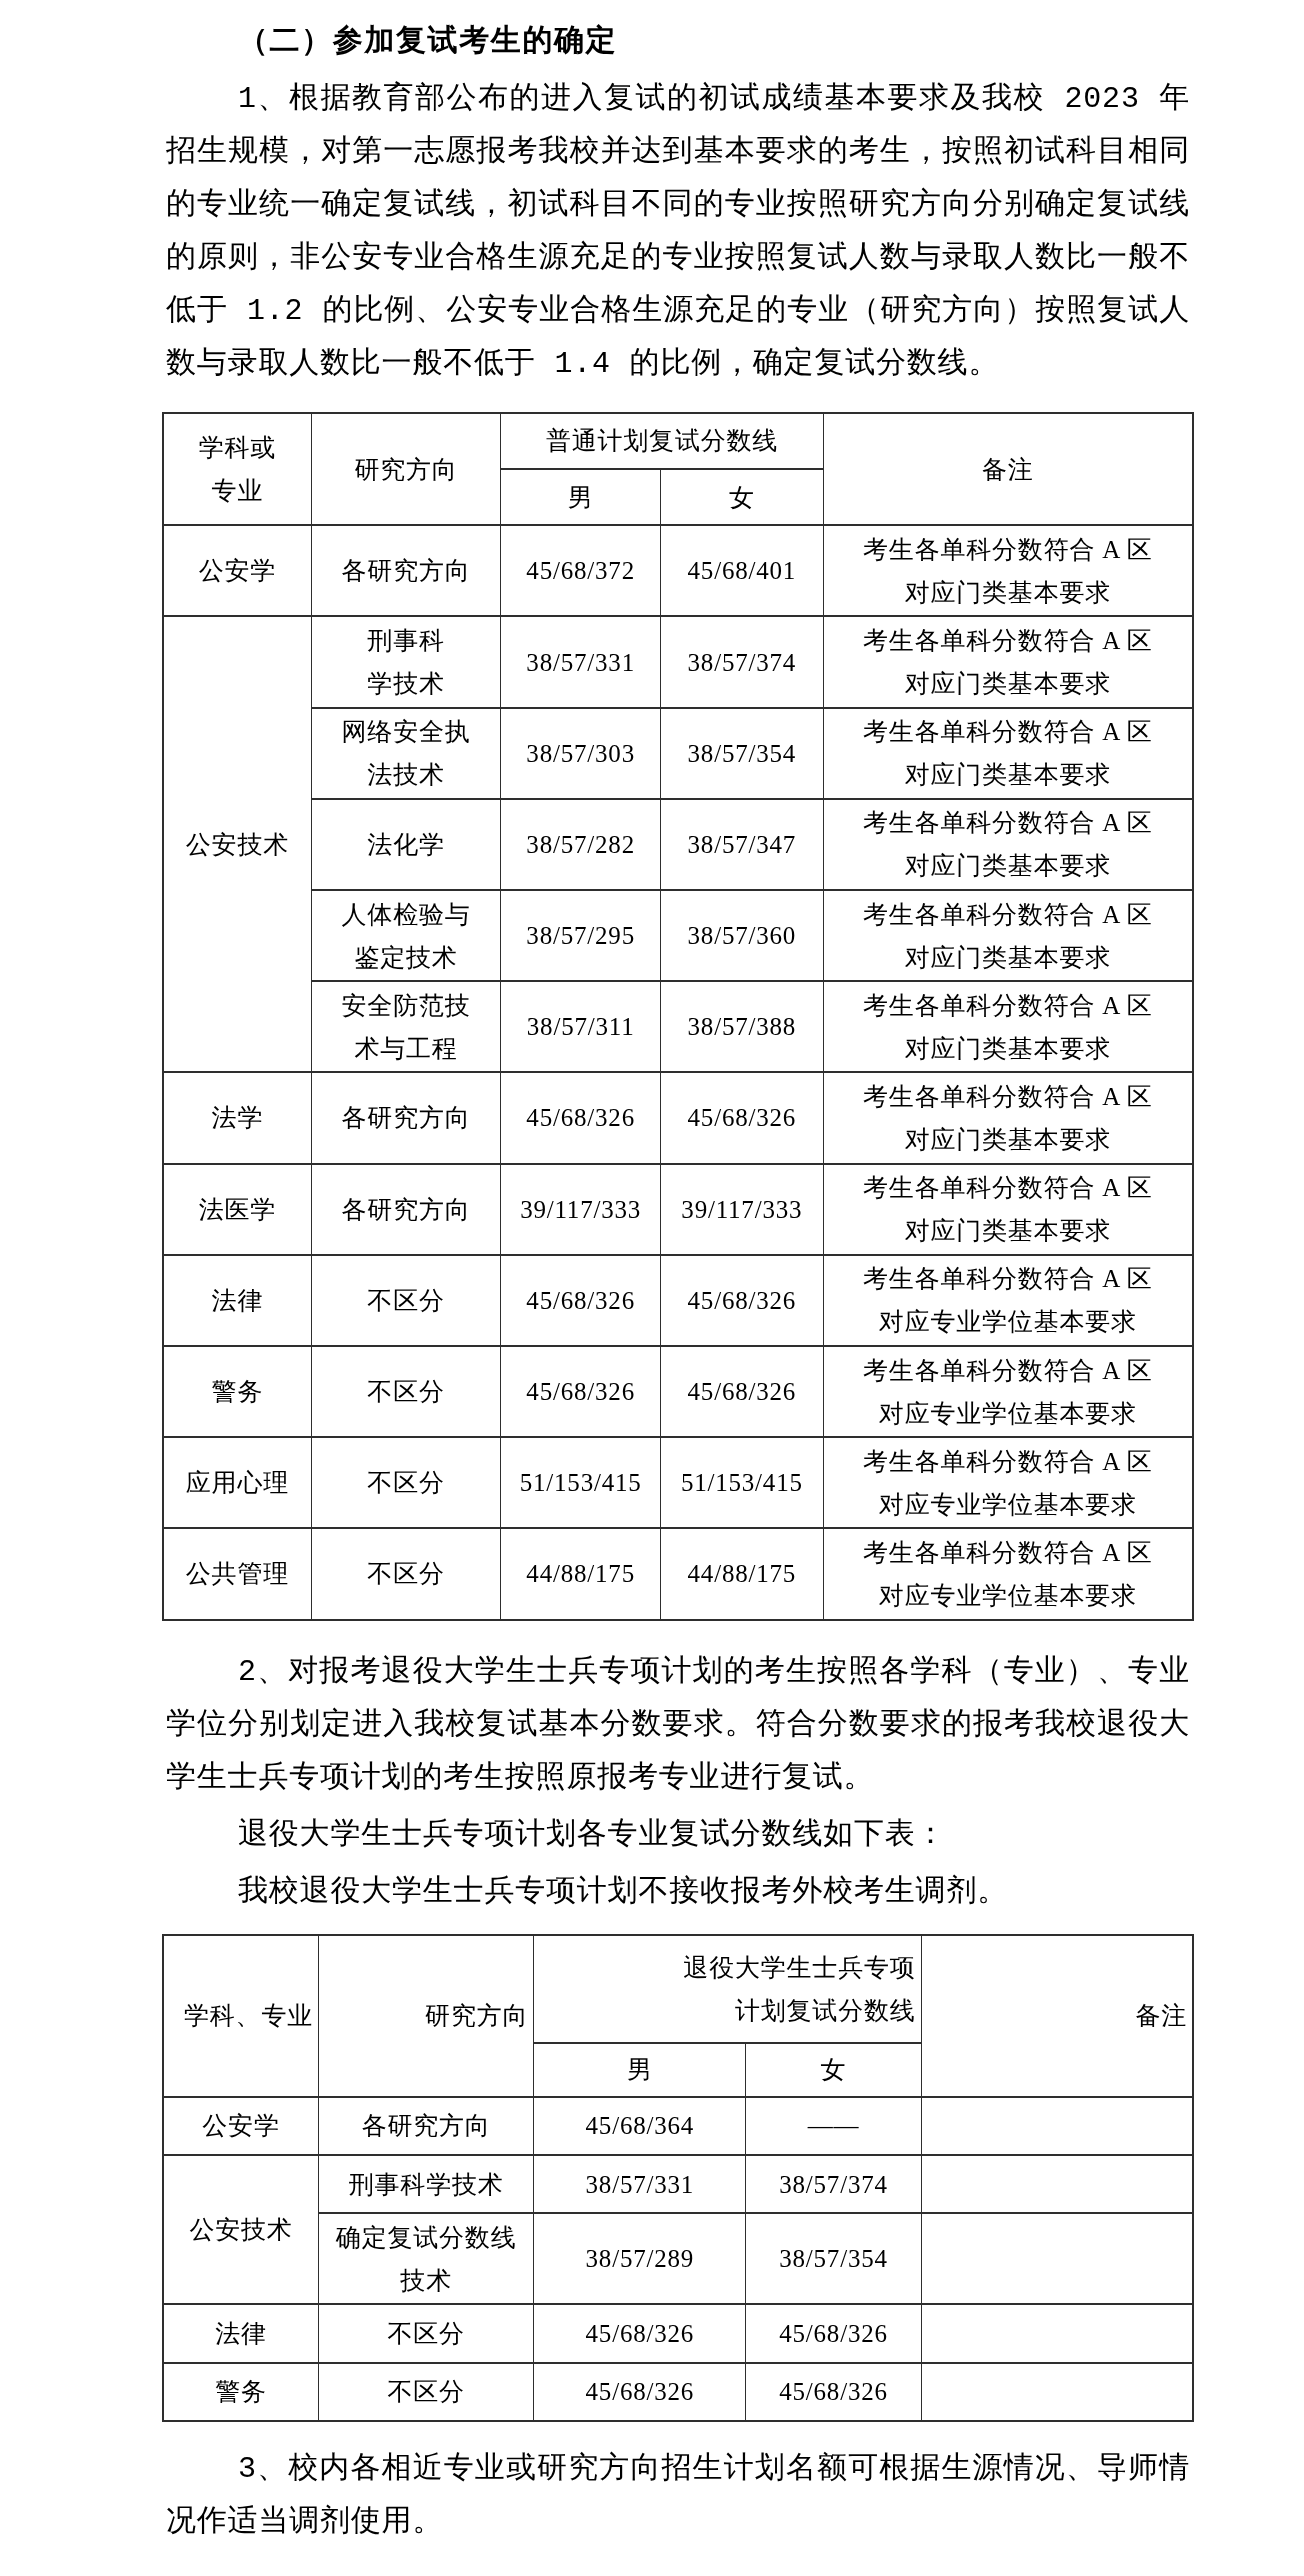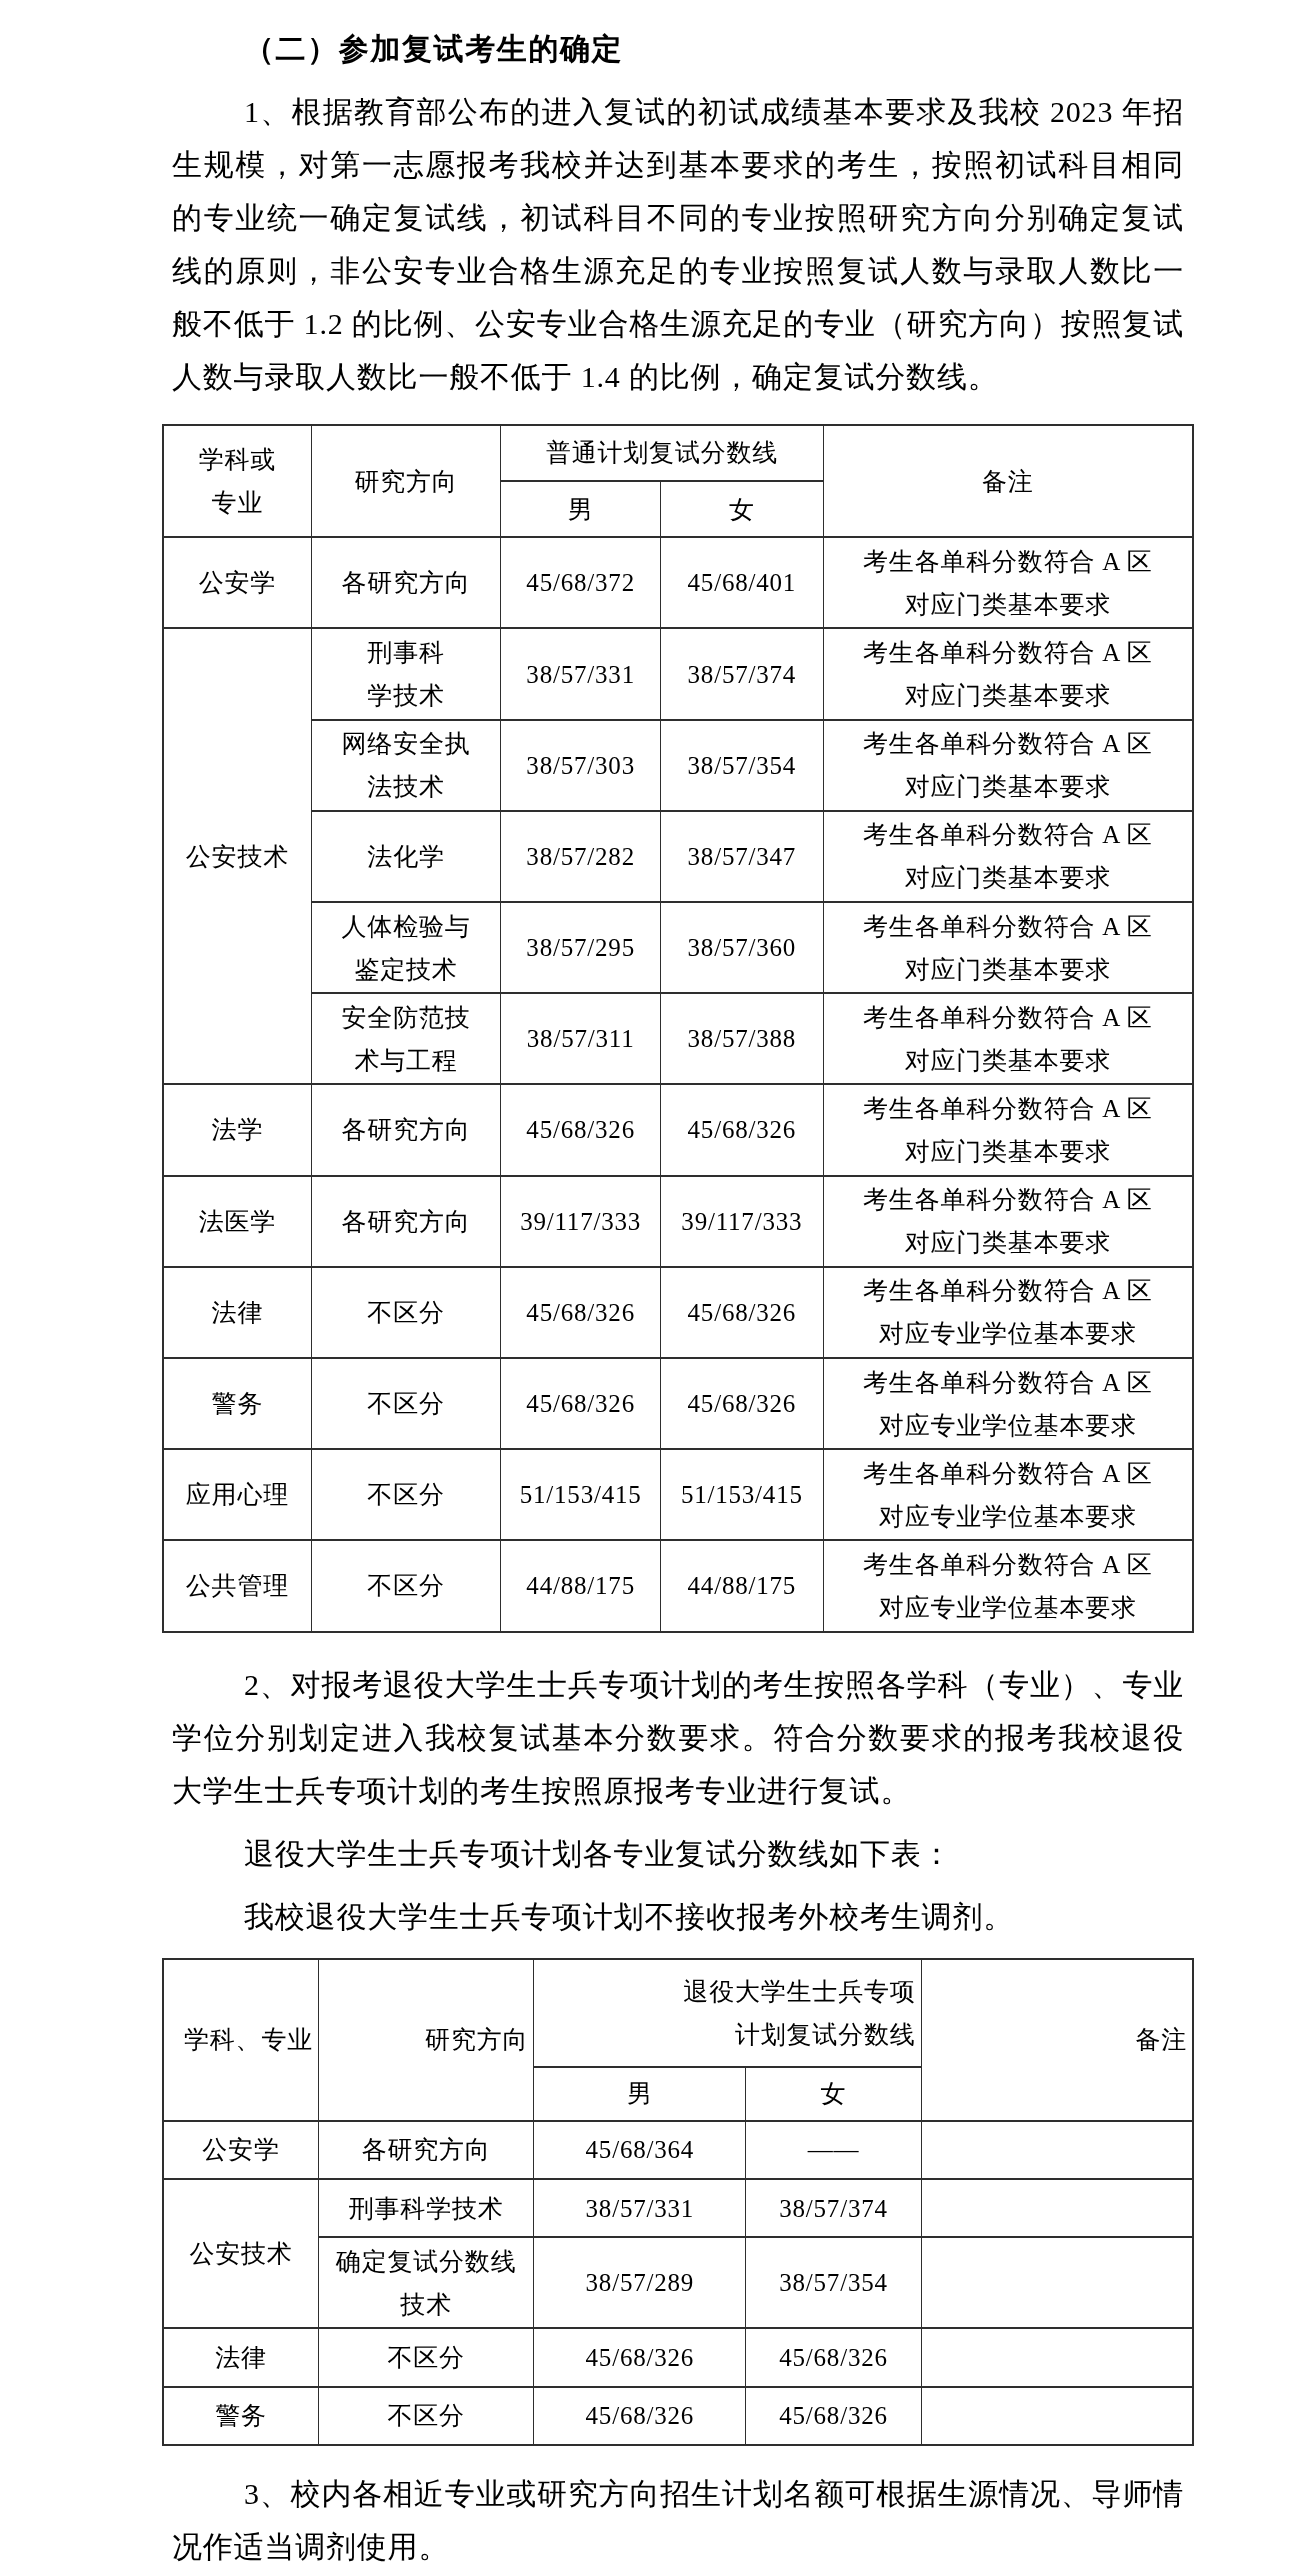--- a/index.html
+++ b/index.html
@@ -12,26 +12,27 @@
     min-height: 2576px;
     color: #000000;
     font-family: "Liberation Serif", "DejaVu Serif", serif;
   }
   .doc {
     padding: 11.5px 110px 33px 162px; 
   }
   .para {
     font-size: 30px;
     line-height: 53px;
-    margin: 10px;
+    margin: 4px;
     text-align: justify;
     text-justify: inter-character;
     text-align-last: left;
     text-indent: 2.4em;
     letter-spacing: 0.8px;
+    font-family: Liberation Mono, monospace;
   }
   .para.heading {
     font-weight: bold;
     letter-spacing: 1.6px;
   }
   table.score-table {
     width: 100%;
     border-collapse: collapse;
     table-layout: fixed;
   }

